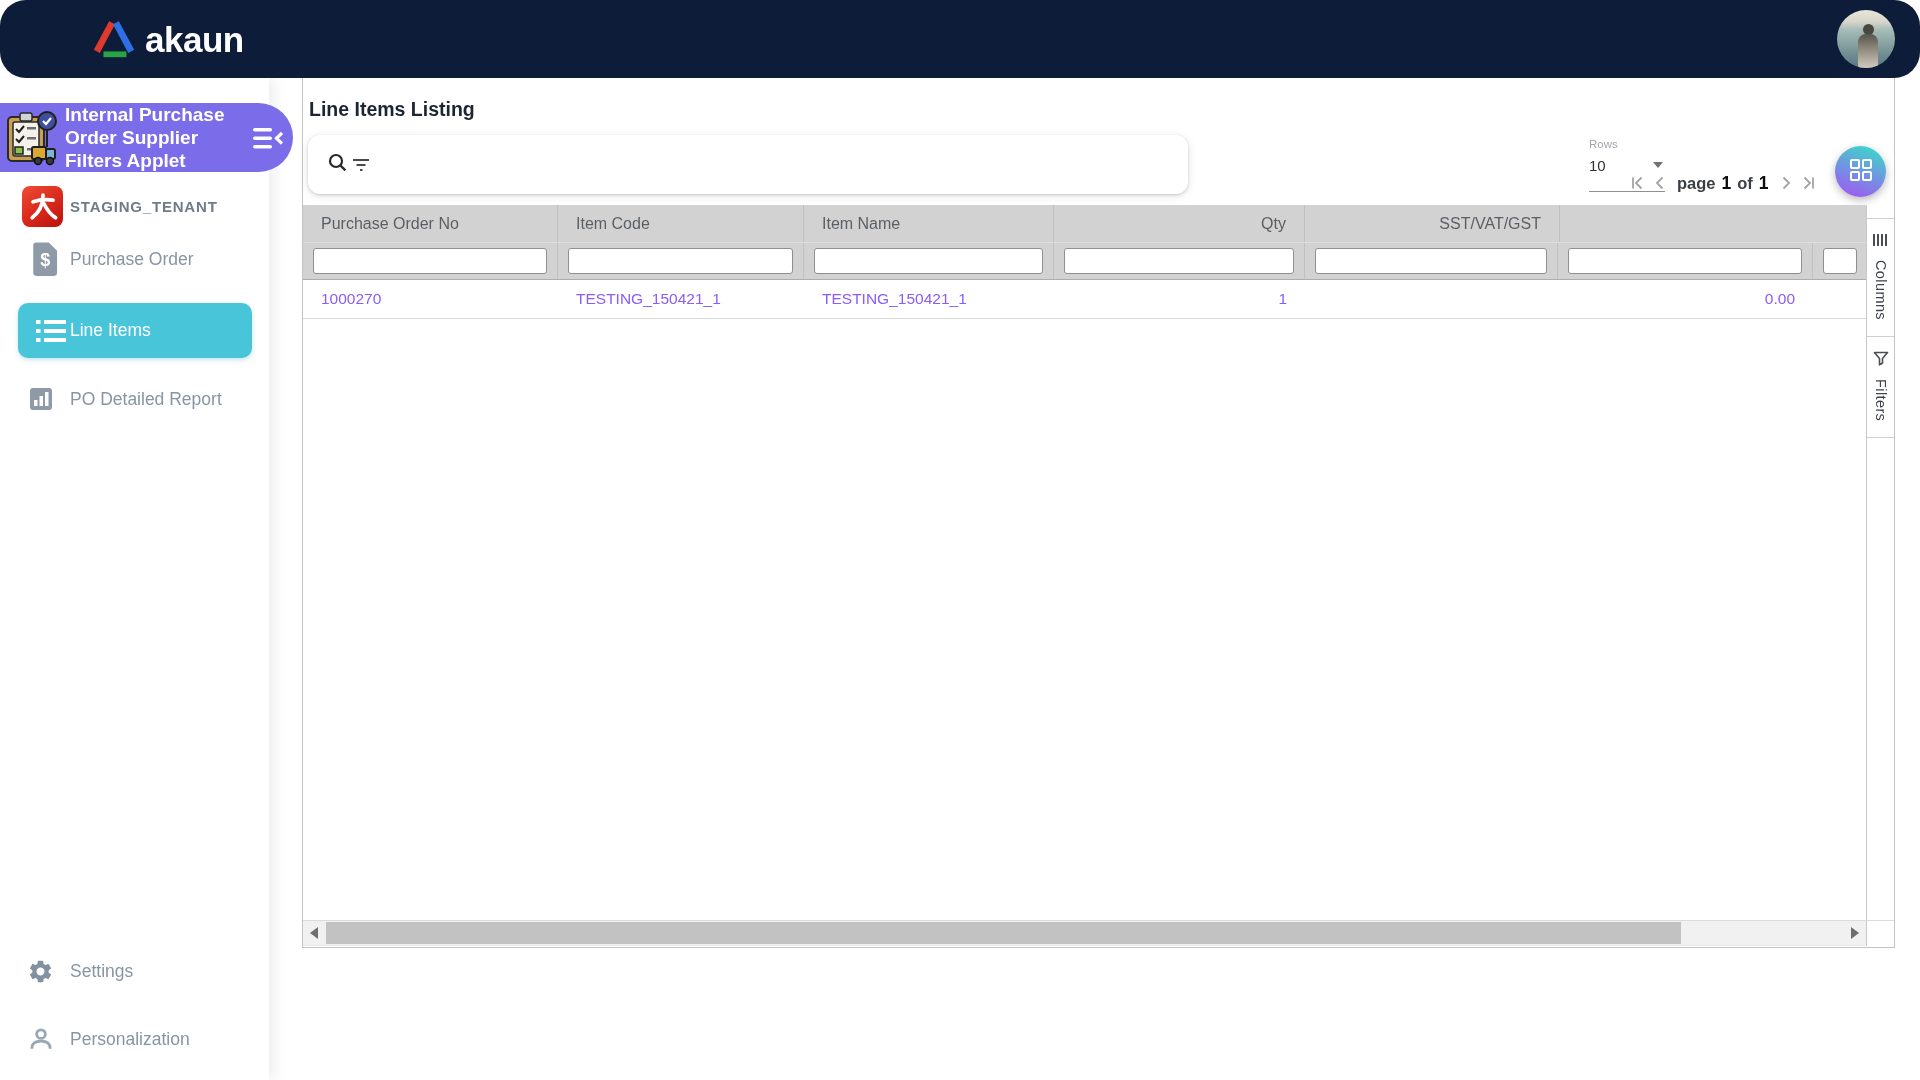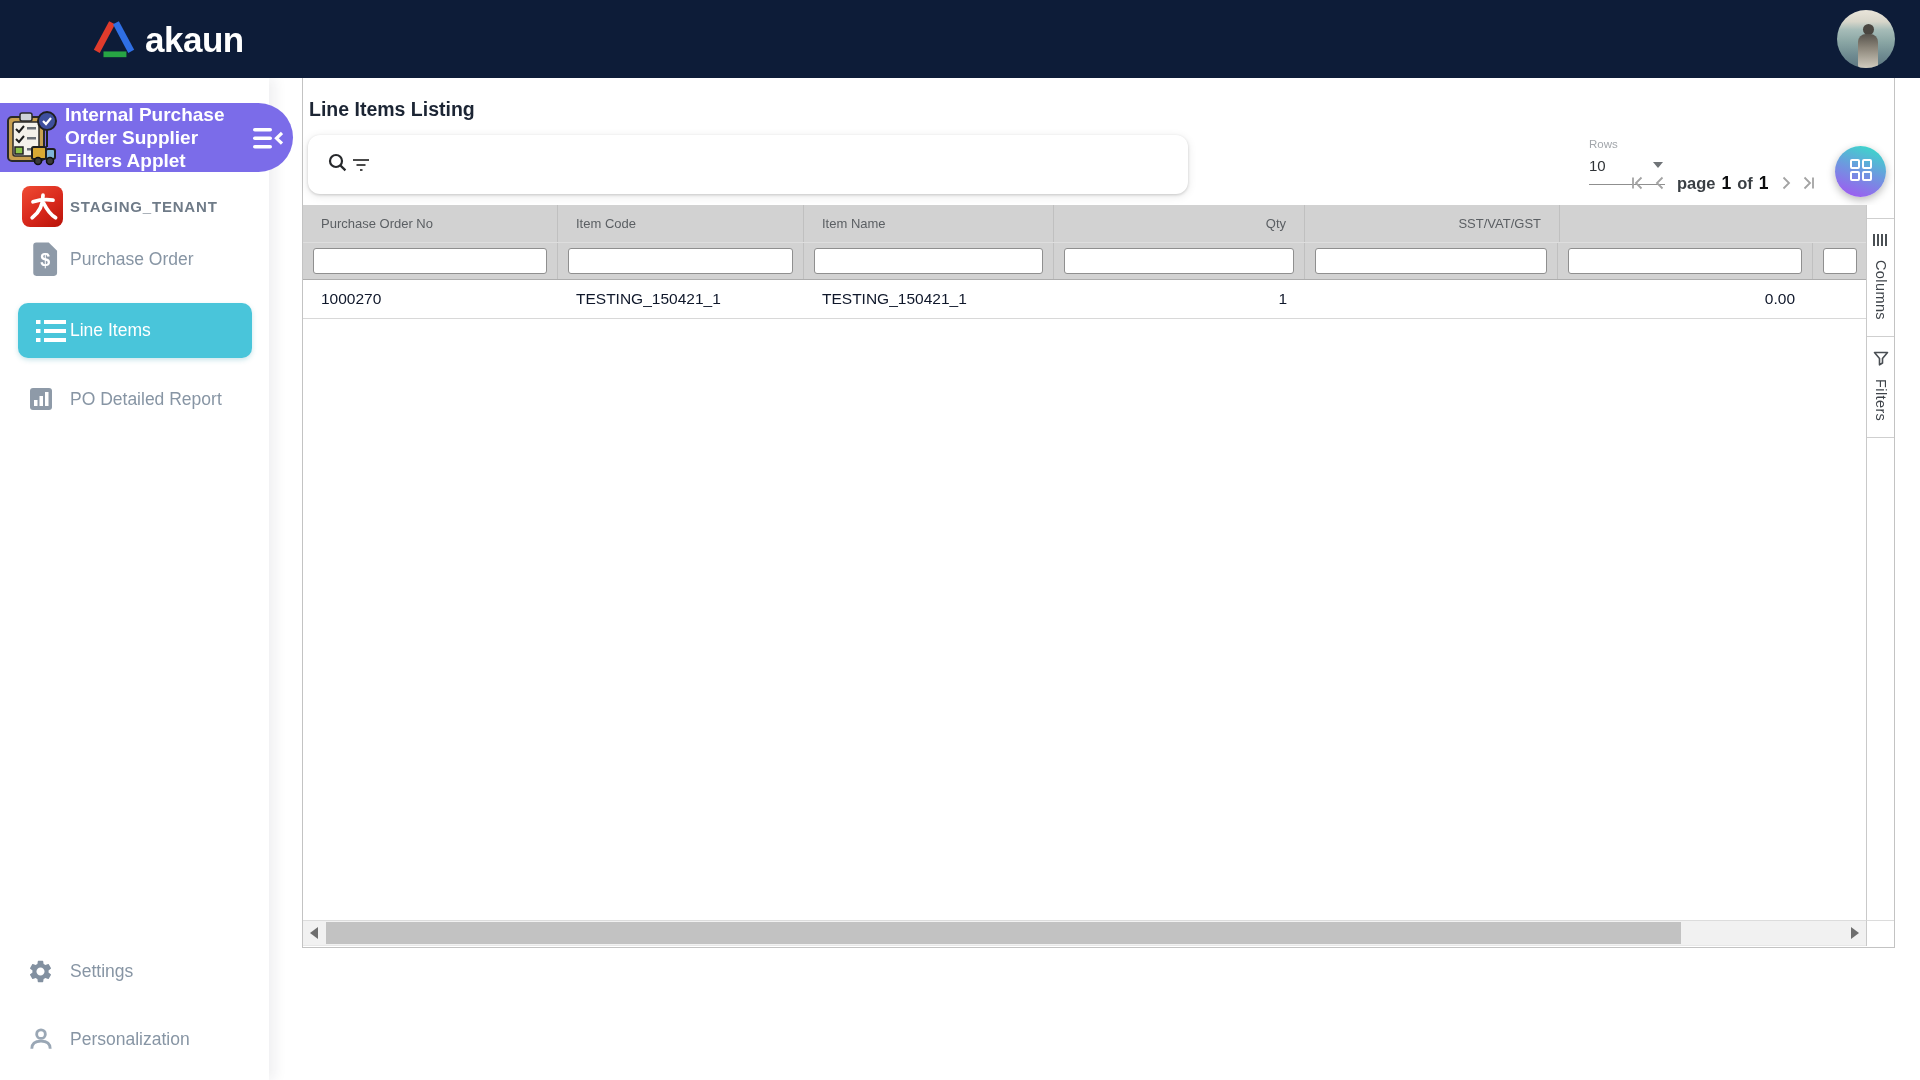--- a/index.html
+++ b/index.html
@@ -4,21 +4,21 @@
 <style>
   * { margin:0; padding:0; box-sizing:border-box; }
   html,body { width:1920px; height:1080px; }
   body {
     position:relative; background:#ffffff; overflow:hidden;
     font-family:"Liberation Sans", sans-serif;
     -webkit-font-smoothing:antialiased;
   }
 
   
-  .navbar { position:absolute; left:0; top:0; width:1920px; height:78px; background:#0d1c38; z-index:30; }
+  .navbar { position:absolute; left:0; top:0; width:1920px; height:78px; background:#0d1c38; z-index:30;border-radius:26px; }
   .logo { position:absolute; left:92px; top:18px; display:flex; align-items:center; gap:9px; }
   .logo-text { color:#fff; font-size:35px; font-weight:700; letter-spacing:-0.5px; line-height:1; padding-bottom:4px; }
   .avatar {
     position:absolute; right:25px; top:10px; width:58px; height:58px; border-radius:50%; overflow:hidden; cursor:pointer;
     background:linear-gradient(180deg,#e9e5da 0%,#d8d6ca 20%,#a6bcb8 34%,#8aa6a4 55%,#6f8b91 78%,#5d7680 100%);
   }
   .avatar::before { content:""; position:absolute; left:26px; top:14px; width:11px; height:11px; border-radius:50%; background:#4a4640; }
   .avatar::after { content:""; position:absolute; left:21px; top:24px; width:20px; height:34px; border-radius:8px 8px 3px 3px; background:linear-gradient(180deg,#57534c 0%,#8b8579 40%,#cfcabd 100%); }
 
   
@@ -61,43 +61,43 @@
     position:absolute; left:5px; top:57px; width:880px; height:59px; background:#fff; border-radius:12px;
     box-shadow:0 1px 3px rgba(0,0,0,0.16), 0 2px 10px rgba(0,0,0,0.10);
     display:flex; align-items:center; padding:0 20px;
   }
   .search-card input { flex:1; border:none; outline:none; font-size:16.5px; color:#333; margin-left:9px; font-family:inherit; background:transparent; }
   .search-card input::placeholder { color:#9e9e9e; }
   .filter-btn { width:28px; height:28px; display:flex; align-items:center; justify-content:center; cursor:pointer; }
 
   .rows-block { position:absolute; left:1250px; top:60px; width:76px; cursor:pointer;margin-left:36px; }
   .rows-label { font-size:11.5px; color:#a2a6ab; }
-  .rows-select { position:relative; margin-top:4px; border-bottom:1px solid #8f8f8f; padding:3px 0 10px; font-size:15px; color:#2f3337; }
+  .rows-select { position:relative; margin-top:4px; border-bottom:1px solid #8f8f8f; padding:3px 0 17px; font-size:15px; color:#2f3337; }
   .rows-caret { position:absolute; right:2px; top:8px; width:0; height:0; border-left:5px solid transparent; border-right:5px solid transparent; border-top:6px solid #6f7377; }
 
   .pagination { position:absolute; left:1324px; top:87px; height:36px; display:flex; align-items:center; }
   .pg-btn { width:22px; height:22px; display:flex; align-items:center; justify-content:center; cursor:pointer; }
   .pg-text { display:flex; align-items:baseline; gap:6px; margin:0 6px; font-size:16.5px; color:#3a3f44; font-weight:700; }
   .pg-num { font-size:17.5px; color:#0c0d0e; font-weight:700; }
 
   .grid-btn {
     position:absolute; left:1532px; top:68px; width:51px; height:51px; border-radius:50%; cursor:pointer;
     background:linear-gradient(200deg,#38dcc9 5%,#6f96e0 50%,#a158f2 95%);
     box-shadow:0 3px 8px rgba(0,0,0,0.28); display:flex; align-items:center; justify-content:center;
   }
 
   
   .table-wrap { position:absolute; left:0; top:127px; width:1563px; }
   .trow-flex { display:flex; width:1563px; }
   .thead { height:37px; background:#d2d2d2; }
-  .th { display:flex; align-items:center; padding:4px 18px; color:#5b5f63; font-size:13px; border-right:1px solid #c0c0c0; cursor:pointer; }
+  .th { display:flex; align-items:center; padding:4px 18px; color:#5b5f63; font-size:16px; border-right:1px solid #c0c0c0; cursor:pointer; }
   .tfilter { height:38px; background:#d2d2d2; border-top:1px solid #dedede; border-bottom:1px solid #adadad; }
   .tf-cell { display:flex; align-items:center; padding:0 10px; border-right:1px solid #c0c0c0; overflow:hidden; }
   .tf-cell input { width:100%; height:26px; border:1px solid #8f8f8f; border-radius:3px; background:#fff; outline:none; padding:0 6px; font-family:inherit; font-size:13px; min-width:34px; }
-  .tdata { height:39px; background:#fff; border-bottom:1px solid #d8d8d8; color:#0f172a; font-size:15.5px; cursor:pointer; }
+  .tdata { height:39px; background:#fff; border-bottom:1px solid #d8d8d8; color:#8b5cf6; font-size:15.5px; cursor:pointer; }
   .td { display:flex; align-items:center; padding:0 18px; overflow:hidden; }
   .c0{width:255px} .c1{width:246px} .c2{width:250px} .c3{width:251px} .c4{width:253px} .c5{width:255px} .c6{width:53px; border-right:none;}
   .ralign { justify-content:flex-end; }
 
   
   .side-strip { position:absolute; left:1563px; top:127px; width:28px; bottom:27px; background:#fff; border-left:1px solid #c9c9c9; }
   .side-tab { border-bottom:1px solid #cfcfcf; display:flex; flex-direction:column; align-items:center; padding:14px 0 16px; gap:9px; cursor:pointer; background:#fff; }
   .side-tab:first-child { margin-top:13px; border-top:1px solid #cfcfcf; }
   .vtext { writing-mode:vertical-rl; font-size:14.5px; color:#3f444a; letter-spacing:0.4px; }
 

